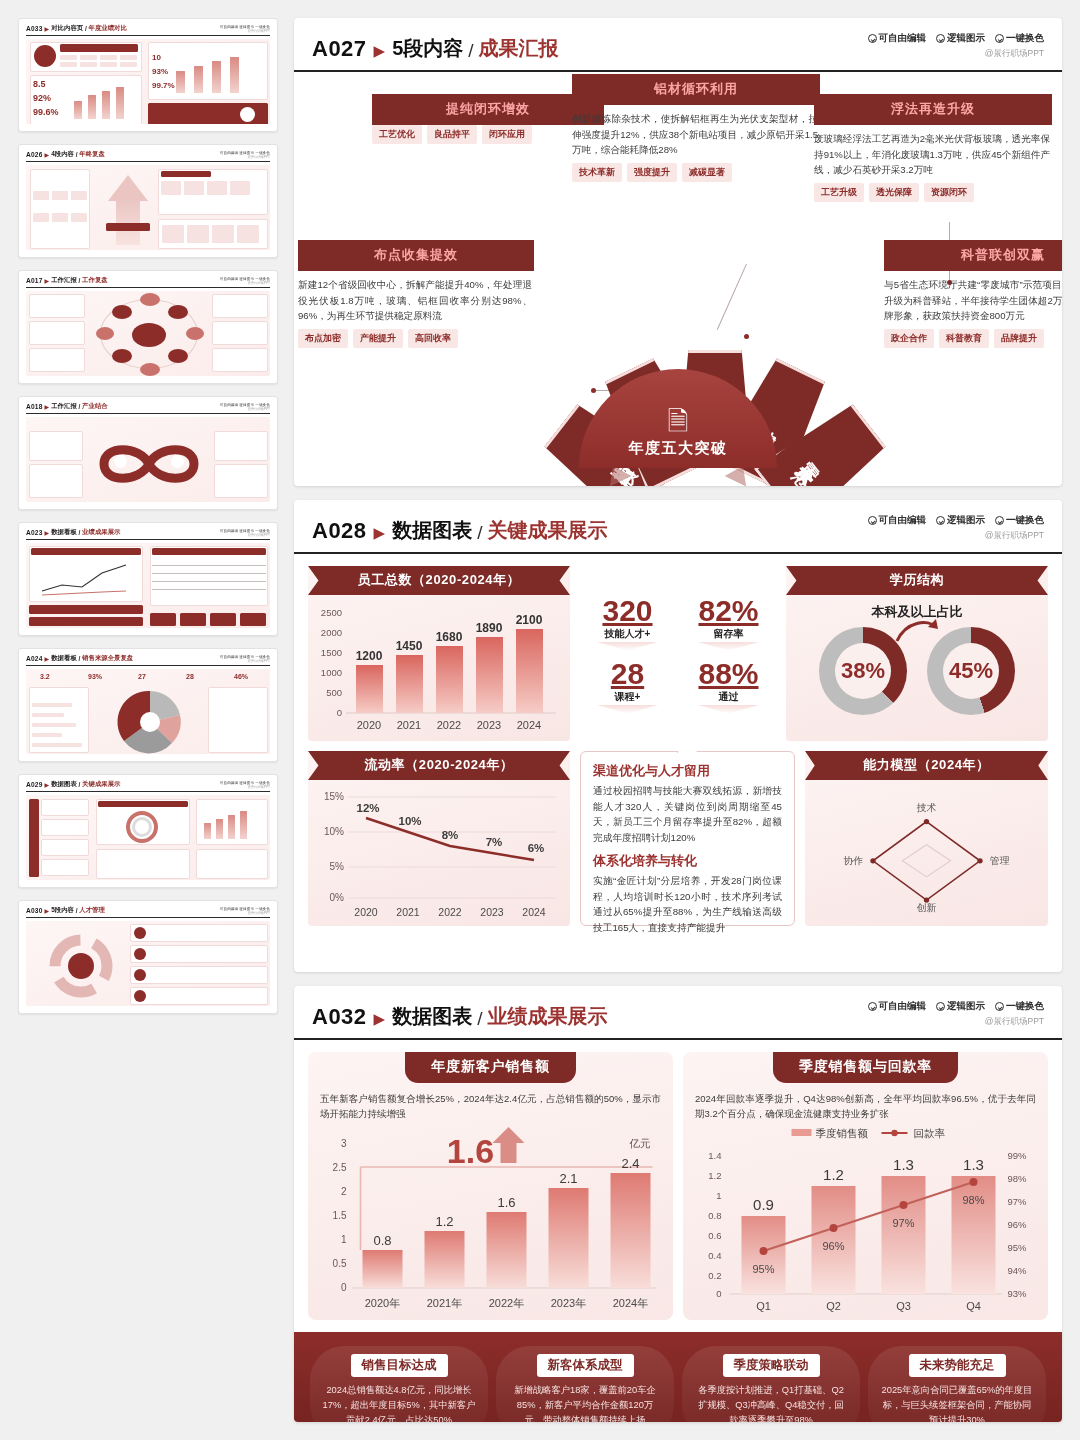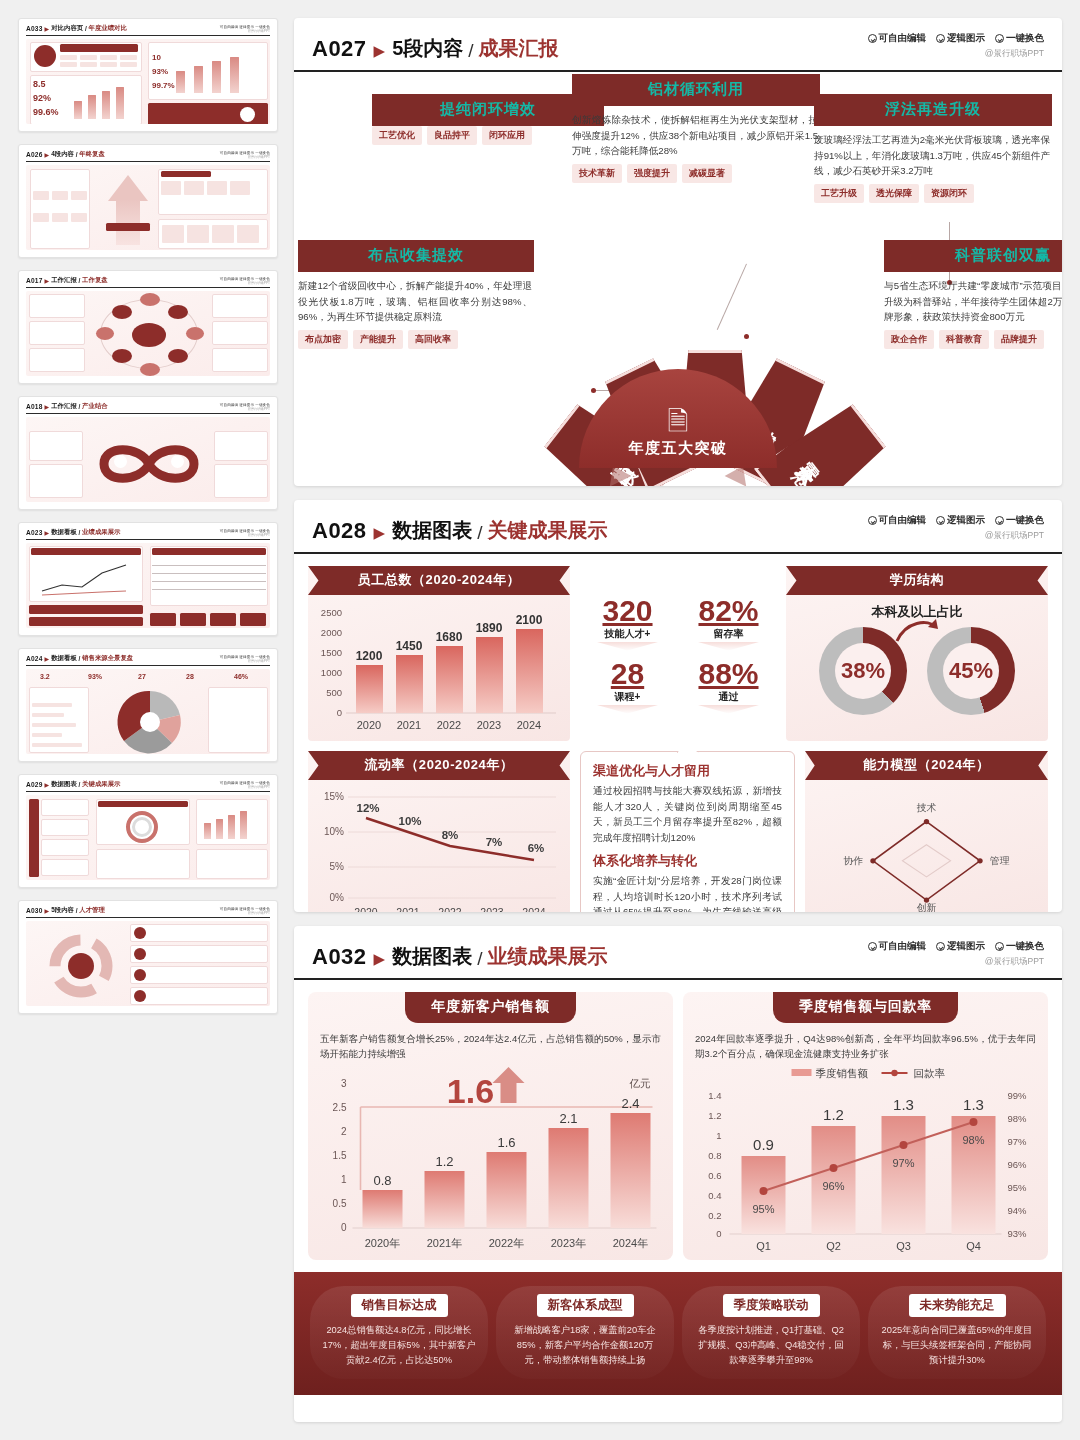--- a/index.html
+++ b/index.html
@@ -41,21 +41,21 @@
   .s-right{margin-left:auto;text-align:right;padding-bottom:2px;}
   .s-badges{display:flex;gap:10px;font-size:9.5px;color:#2f2f2f;font-weight:bold;align-items:center;}
   .s-badge{display:flex;align-items:center;gap:2px;}
   .chk{width:9px;height:9px;border:1.1px solid #2f2f2f;border-radius:50%;position:relative;display:inline-block;}
   .chk:after{content:"";position:absolute;left:2px;top:3.4px;width:3.2px;height:1.6px;border-left:1px solid #2f2f2f;border-bottom:1px solid #2f2f2f;transform:rotate(-45deg);}
   .s-wm{font-size:8.5px;color:#9a9a9a;margin-top:3px;}
 
   
   .a027-body{position:relative;height:398px;}
   .infobox{position:absolute;width:232px;}
-  .ib-title{background:#7e2b28;color:#14b8a6;font-size:15px;font-weight:bold;text-align:center;padding:6px 0 7px;letter-spacing:1px;}
+  .ib-title{background:#7e2b28;color:#fca5a5;font-size:13px;font-weight:bold;text-align:center;padding:6px 0 7px;letter-spacing:1px;}
   .ib-desc{font-size:9.6px;color:#3a3a3a;line-height:1.62;padding:6px 2px 5px 0;text-align:justify;}
   .ib-tags{display:flex;gap:5px;flex-wrap:wrap;}
   .tag{background:#f8e7e5;color:#8d2d2a;font-size:9px;font-weight:bold;padding:3px 7px;border-radius:2px;text-align:center;}
   .leader{position:absolute;background:#b8a7a5;}
   .dot{position:absolute;width:5px;height:5px;border-radius:50%;background:#8d2d2a;}
 
   .fan{position:absolute;left:50%;transform:translateX(-50%);bottom:2px;width:430px;height:220px;}
   .petal{position:absolute;left:50%;bottom:0;width:74px;height:118px;transform-origin:50% 196px;
          background:#7e2b28;color:#fff;display:flex;align-items:center;justify-content:center;
          font-size:18px;font-weight:bold;writing-mode:vertical-rl;letter-spacing:3px;
@@ -500,21 +500,21 @@
           <div class="chev" style="transform:translateX(-50%) rotate(26deg)"></div>
 
           <div class="hub">
             <div class="hub-ico">🗎</div>
             <div class="hub-txt">年度五大突破</div>
           </div>
         </div>
       </div>
     </div>
 
-    <div class="slide" style="height:412px">
+    <div class="slide" style="height:472px">
       <div class="slide-head">
         <span class="s-code">A028</span>
         <span class="s-arrow">▶</span>
         <span class="s-cat">数据图表</span>
         <span class="s-slash">/</span>
         <span class="s-sub">关键成果展示</span>
         <div class="s-right">
           <div class="s-badges">
             <span class="s-badge">
                 <i class="chk"></i>

